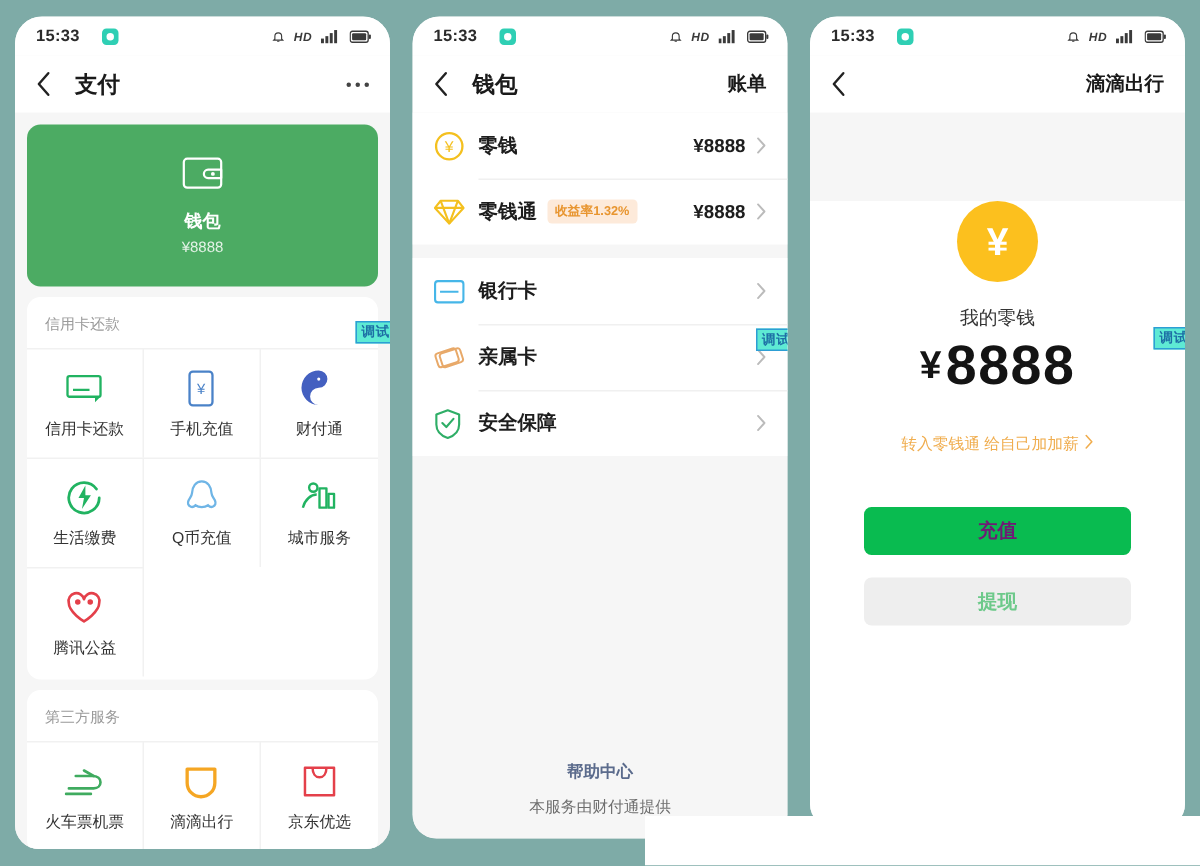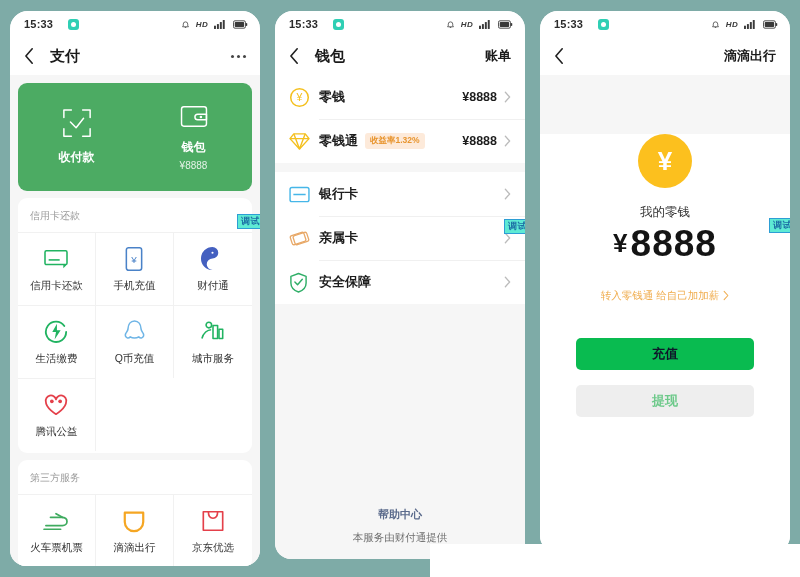--- a/index.html
+++ b/index.html
@@ -133,21 +133,21 @@
   .p3-amount .num { font-size: 37px; }
   .p3-link {
     display: flex; align-items: center; justify-content: center; gap: 4px;
     margin-top: 24px; color: #f0ad4e; font-size: 10.5px; cursor: pointer;
   }
   .p3-btns { margin-top: 35px; padding: 0 36px; }
   .btn {
     height: 32px; border-radius: 5px; display: flex; align-items: center;
     justify-content: center; font-size: 13px; font-weight: 600; cursor: pointer;
   }
-  .btn-primary { background: #09bb50; color: #0f172a; }
+  .btn-primary { background: #09bb50; color: #701a75; }
   .btn-secondary { background: #eeeeee; color: #6dc98a; margin-top: 15px; }
   .p3-strip {
     position: absolute; left: 430px; top: 544px; width: 370px; height: 33px;
     background: #fff;
   }
 </style>
 </head>
 <body>
 
 <div class="stage">
@@ -198,32 +198,20 @@
       <div class="nav-dots">
           <i></i>
           <i></i>
           <i></i>
         </div>
     </div>
 
     <div class="p1-body">
 
       <div class="pay-card">
-        <div class="pay-cell">
-          <span>
-            <svg width="30" height="30" viewBox="0 0 32 32" fill="none" stroke="#ffffff" stroke-width="1.6" stroke-linecap="round" stroke-linejoin="round">
-              <polyline points="2,10 2,2 10,2"></polyline>
-                <polyline points="22,2 30,2 30,10"></polyline>
-              <polyline points="30,22 30,30 22,30"></polyline>
-                <polyline points="10,30 2,30 2,22"></polyline>
-              <polyline points="9,15 15,21 23,11"></polyline>
-            </svg>
-          </span>
-          <span class="lbl">收付款</span>
-        </div>
         <div class="pay-cell">
           <span>
             <svg width="28" height="24" viewBox="0 0 30 26" fill="none" stroke="#ffffff" stroke-width="1.6" stroke-linejoin="round">
               <rect x="1.5" y="3" width="27" height="21" rx="2.5"></rect>
               <path d="M19 11h9.5v6H19a3 3 0 0 1 0-6z"></path>
               <circle cx="22.5" cy="14" r="1.4" fill="#ffffff" stroke="none"></circle>
             </svg>
           </span>
           <span class="lbl">钱包</span>
           <span class="sub">¥8888</span>

